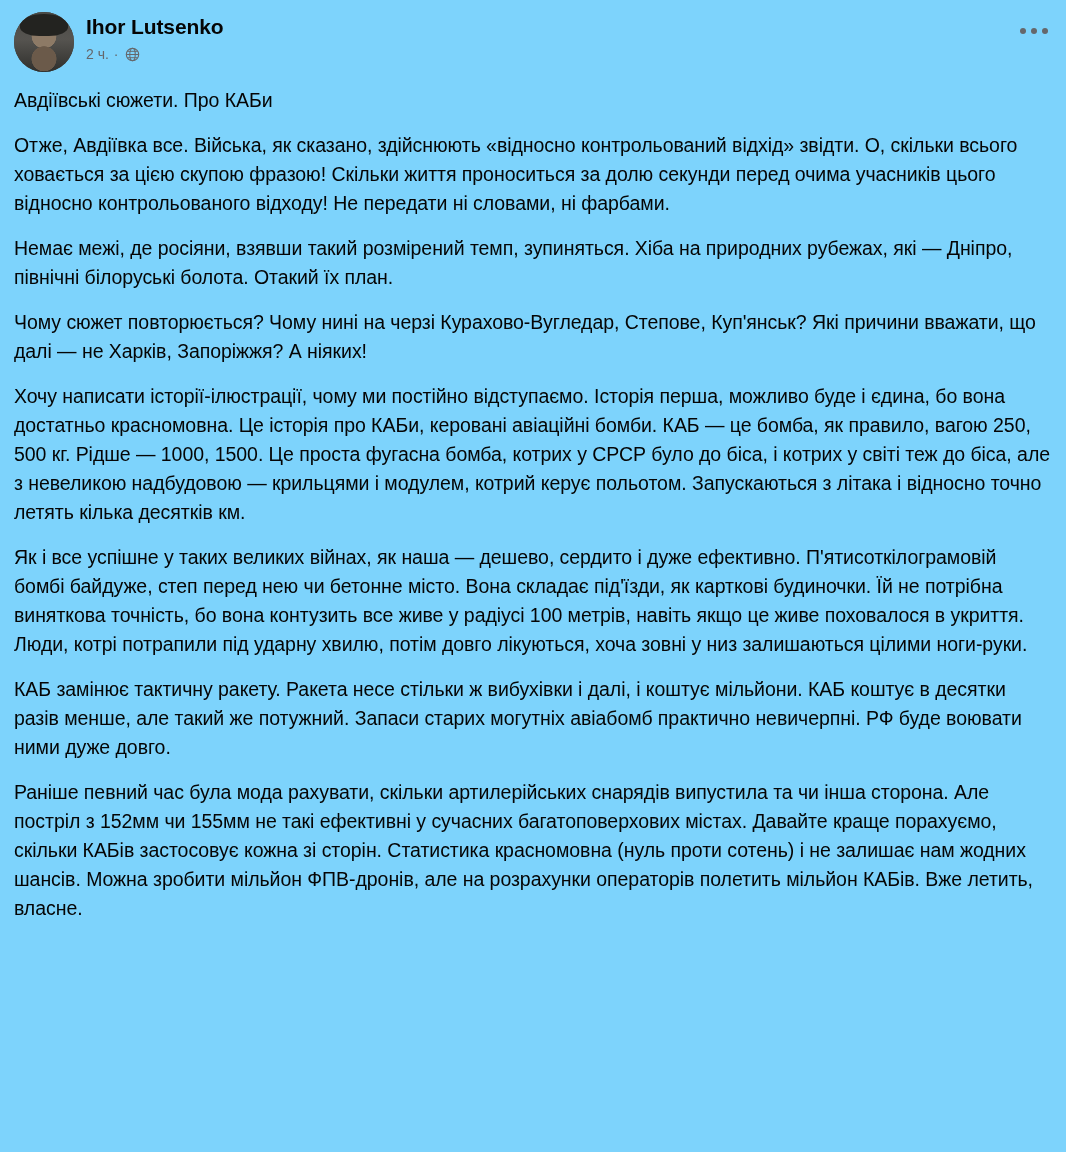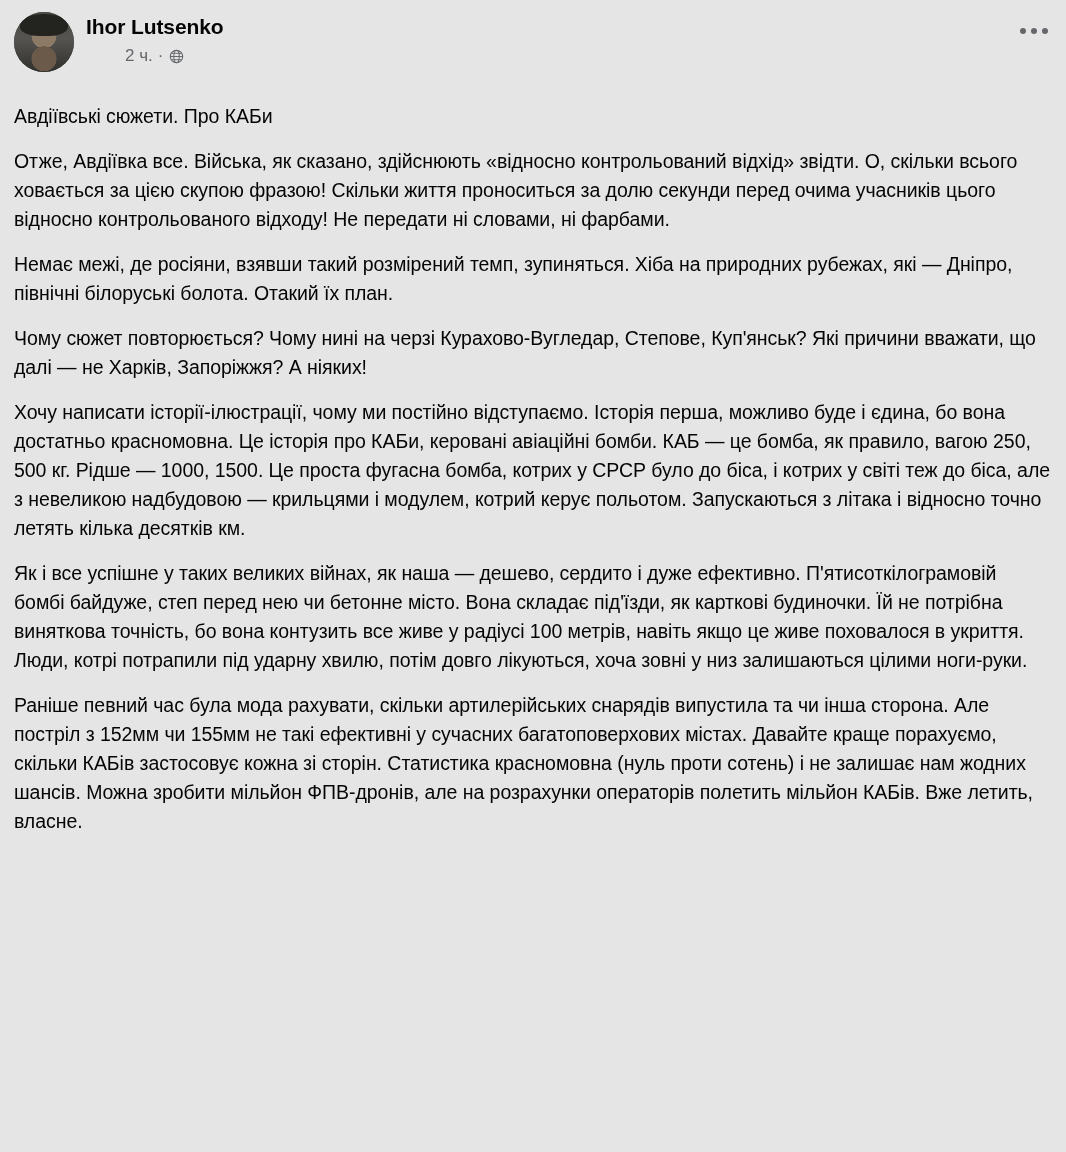--- a/index.html
+++ b/index.html
@@ -5,21 +5,21 @@
   * { box-sizing: border-box; }
   html, body {
     margin: 0;
     padding: 0;
     background: #ffffff;
     font-family: "Liberation Sans", sans-serif;
   }
   .post {
     width: 1066px;
     min-height: 1152px;
-    background: #e5e5e5;
+    background: #7dd3fc;
     padding: 0;
     position: relative;
   }
   .post-header {
     display: flex;
     align-items: flex-start;
     padding: 12px 14px 0 14px;
     position: relative;
   }
   .avatar {
@@ -55,22 +55,21 @@
     font-weight: bold;
     color: #050505;
     line-height: 26px;
     letter-spacing: -0.1px;
   }
   .meta-row {
     display: flex;
     align-items: center;
     margin-top: 6px;
     color: #65676b;
-    font-size: 17px;
-    justify-content: center;
+    font-size: 14px;
   }
   .meta-sep {
     margin: 0 5px;
     color: #65676b;
   }
   .globe-icon {
     display: inline-flex;
     align-items: center;
     margin-left: 1px;
   }
@@ -88,21 +87,21 @@
     width: 6px;
     height: 6px;
     border-radius: 50%;
     background: #65676b;
     display: block;
   }
   .post-body {
     padding: 14px 14px 20px 14px;
   }
   .post-body p {
-    margin: 16px 0 16px 0;
+    margin: 0 0 16px 0;
     font-size: 19.5px;
     line-height: 29px;
     color: #050505;
     letter-spacing: -0.05px;
   }
   .post-body p:last-child { margin-bottom: 0; }
 </style>
 </head>
 <body>
 
@@ -136,16 +135,17 @@
     </div>
   </div>
 
   <div class="post-body">
     <p>Авдіївські сюжети. Про КАБи</p>
     <p>Отже, Авдіївка все. Війська, як сказано, здійснюють «відносно контрольований відхід» звідти. О, скільки всього ховається за цією скупою фразою! Скільки життя проноситься за долю секунди перед очима учасників цього відносно контрольованого відходу! Не передати ні словами, ні фарбами.</p>
     <p>Немає межі, де росіяни, взявши такий розмірений темп, зупиняться. Хіба на природних рубежах, які — Дніпро, північні білоруські болота. Отакий їх план.</p>
     <p>Чому сюжет повторюється? Чому нині на черзі Курахово-Вугледар, Степове, Куп'янськ? Які причини вважати, що далі — не Харків, Запоріжжя? А ніяких!</p>
     <p>Хочу написати історії-ілюстрації, чому ми постійно відступаємо. Історія перша, можливо буде і єдина, бо вона достатньо красномовна. Це історія про КАБи, керовані авіаційні бомби. КАБ — це бомба, як правило, вагою 250, 500 кг. Рідше — 1000, 1500. Це проста фугасна бомба, котрих у СРСР було до біса, і котрих у світі теж до біса, але з невеликою надбудовою — крильцями і модулем, котрий керує польотом. Запускаються з літака і відносно точно летять кілька десятків км.</p>
     <p>Як і все успішне у таких великих війнах, як наша — дешево, сердито і дуже ефективно. П'ятисоткілограмовій бомбі байдуже, степ перед нею чи бетонне місто. Вона складає під'їзди, як карткові будиночки. Їй не потрібна виняткова точність, бо вона контузить все живе у радіусі 100 метрів, навіть якщо це живе поховалося в укриття. Люди, котрі потрапили під ударну хвилю, потім довго лікуються, хоча зовні у низ залишаються цілими ноги-руки.</p>
+    <p>КАБ замінює тактичну ракету. Ракета несе стільки ж вибухівки і далі, і коштує мільйони. КАБ коштує в десятки разів менше, але такий же потужний. Запаси старих могутніх авіабомб практично невичерпні. РФ буде воювати ними дуже довго.</p>
     <p>Раніше певний час була мода рахувати, скільки артилерійських снарядів випустила та чи інша сторона. Але постріл з 152мм чи 155мм не такі ефективні у сучасних багатоповерхових містах. Давайте краще порахуємо, скільки КАБів застосовує кожна зі сторін. Статистика красномовна (нуль проти сотень) і не залишає нам жодних шансів. Можна зробити мільйон ФПВ-дронів, але на розрахунки операторів полетить мільйон КАБів. Вже летить, власне.</p>
   </div>
 
 </div>
 
 </body></html>

